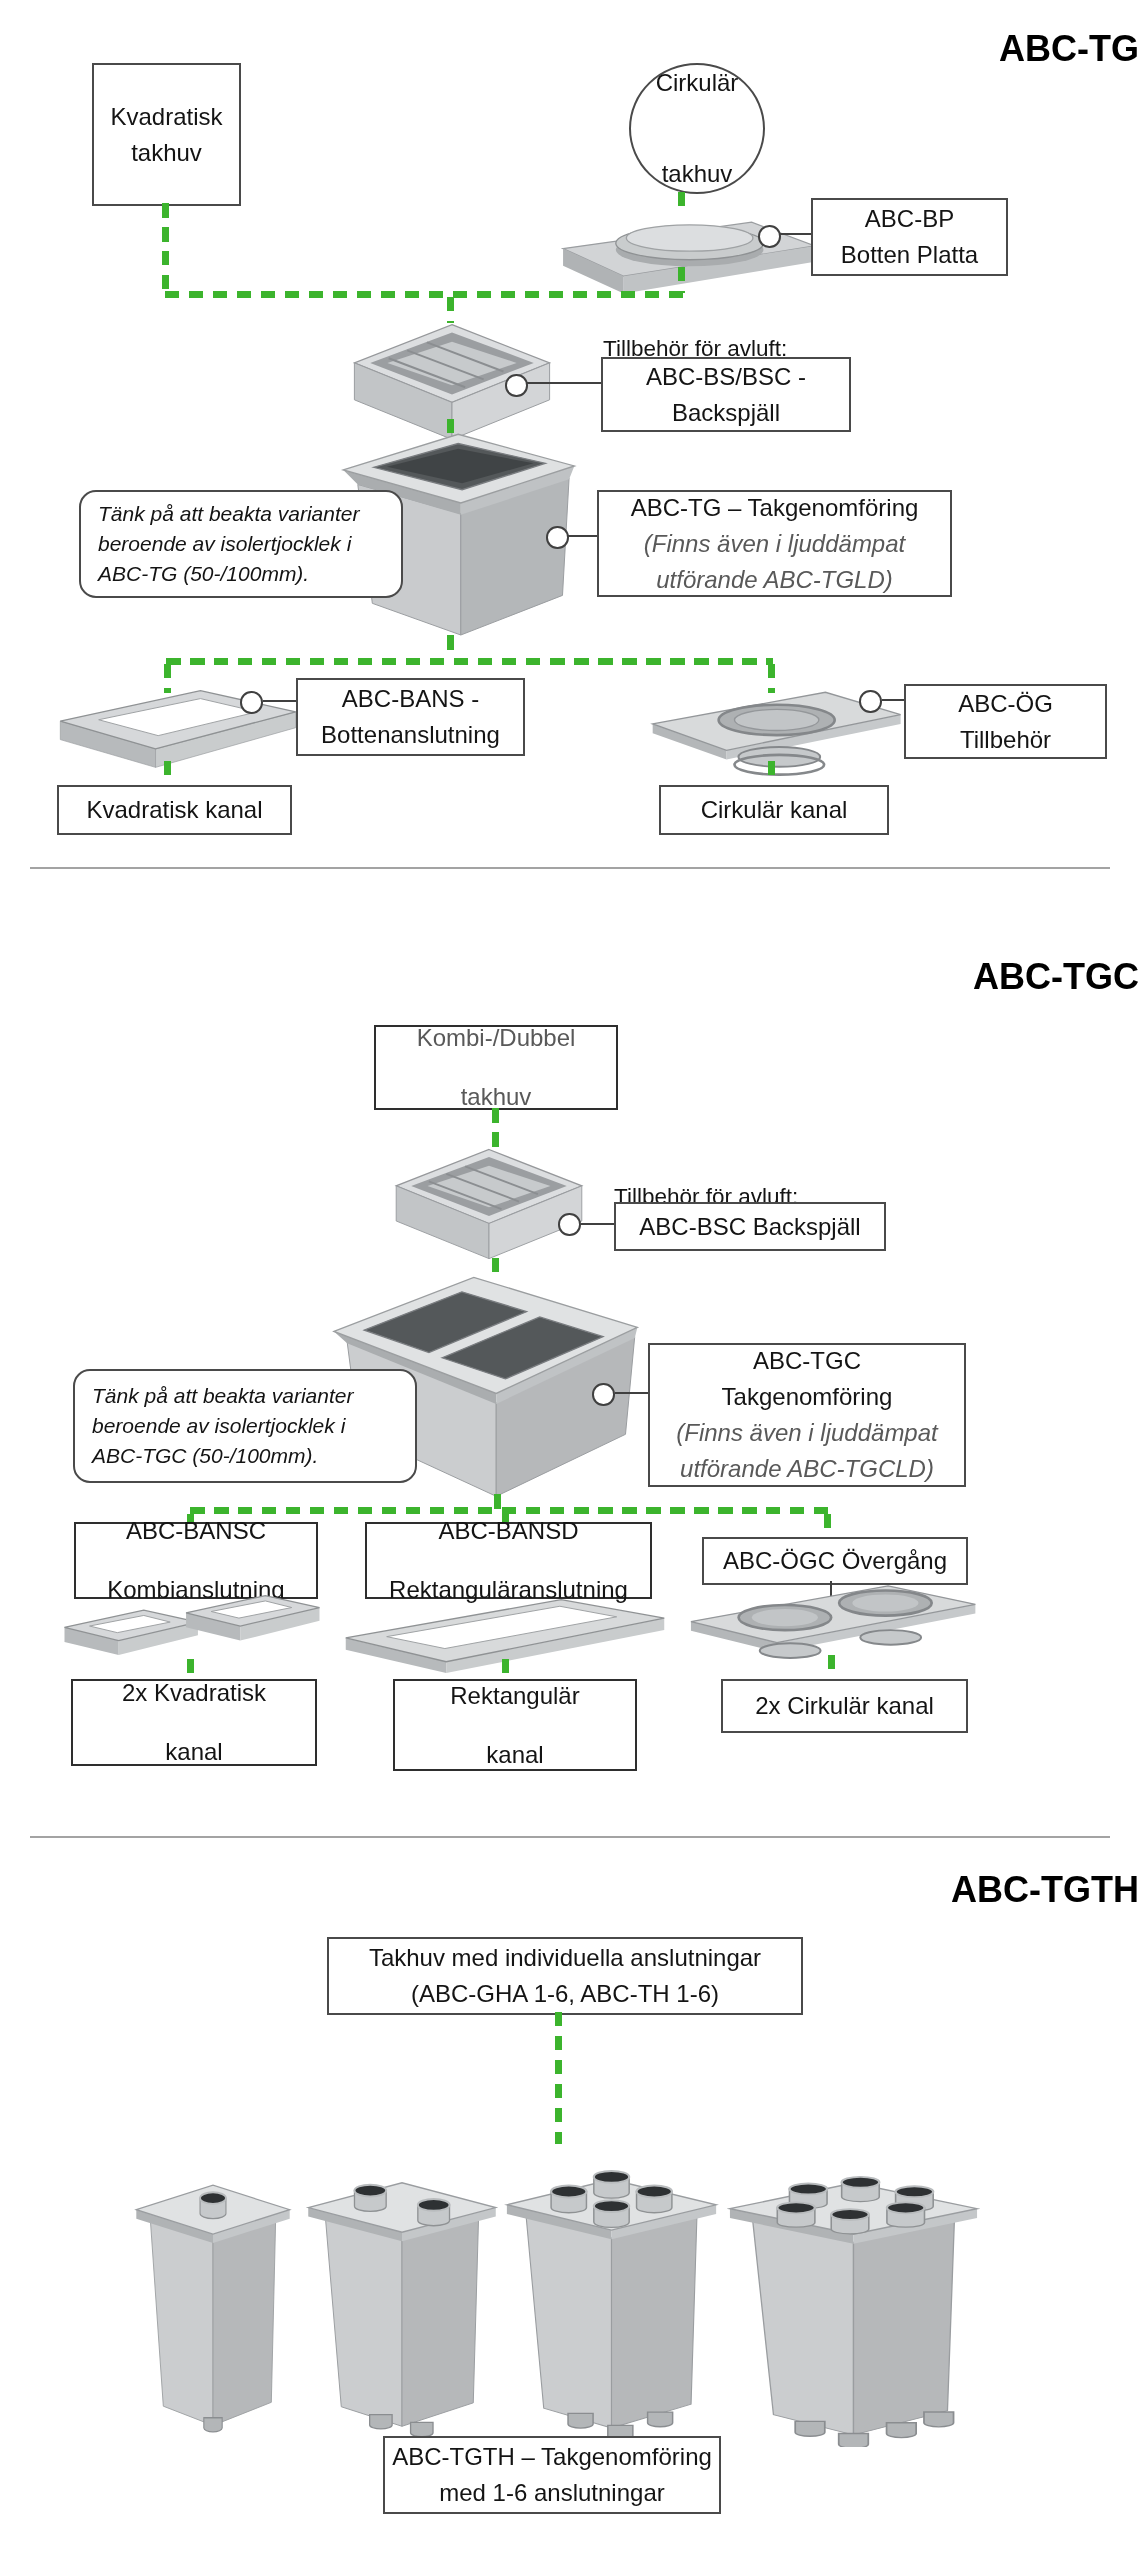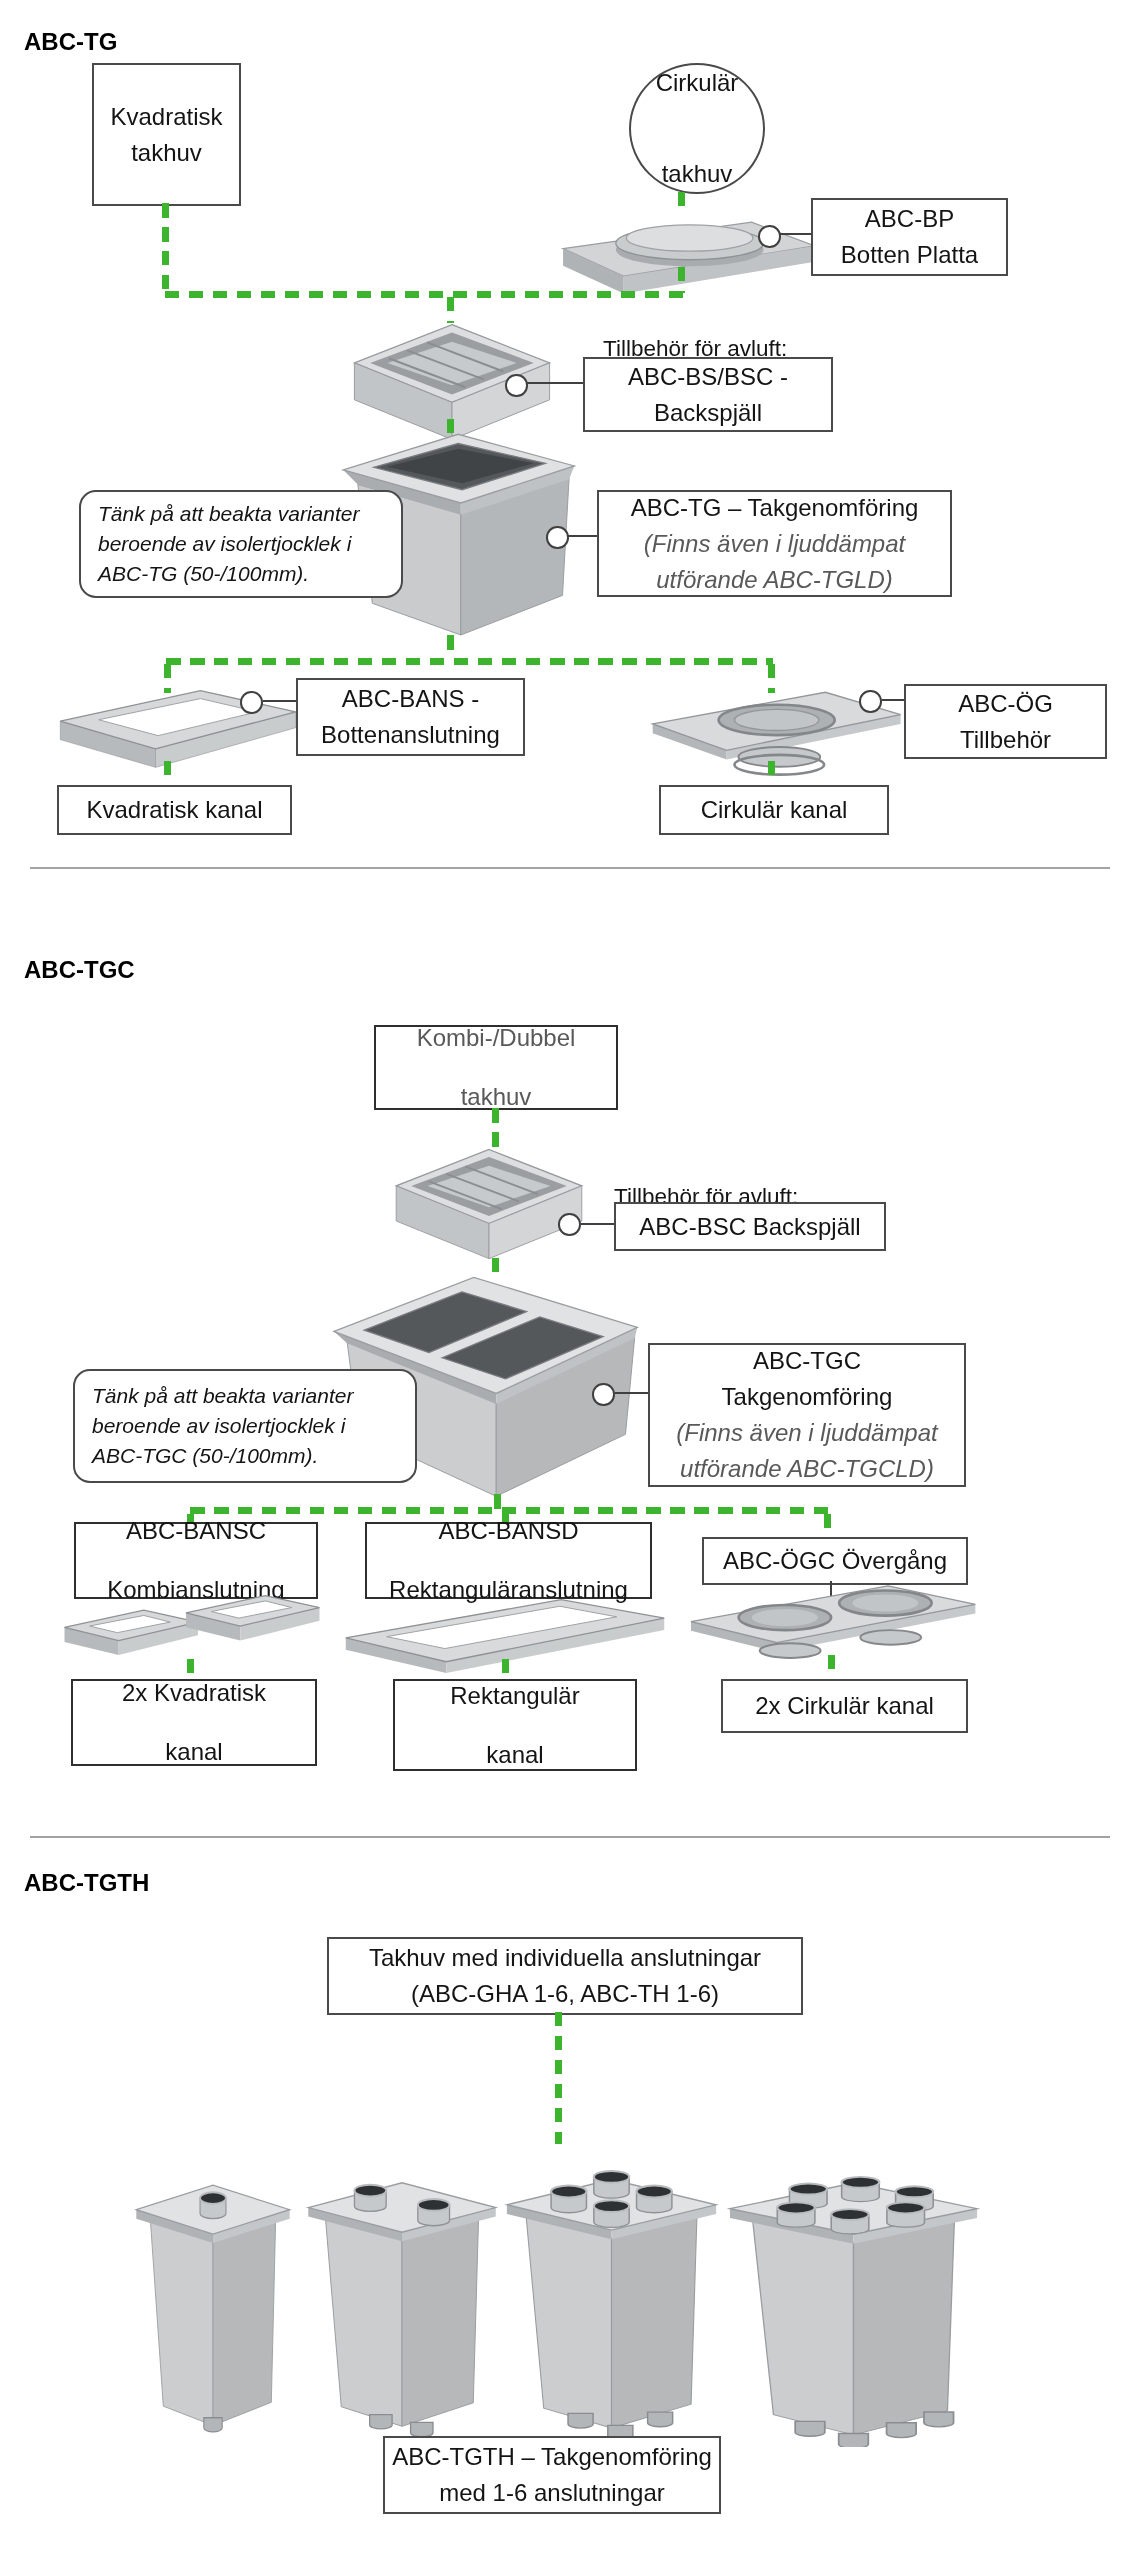--- a/index.html
+++ b/index.html
@@ -1,18 +1,18 @@
 <!DOCTYPE html>
 <html style="--green: #3CB42D; --line: #404040; --muted: #595959; --divider: #a3a3a3;font-size:10.6px"><head>
 <meta charset="utf-8">
 <style>
   html,body{margin:0;padding:0;background:#ffffff;}
   #canvas{position:relative;width:1139px;height:2576px;background:#fff;overflow:hidden;
           font-family:"Liberation Sans", sans-serif;color:#111;}
-  .h-title{position:absolute;left:0;right:0;text-align:left;font-size:24px;font-weight:bold;color:#000;margin-left:24px;}
+  .h-title{position:absolute;left:0;right:0;text-align:right;font-size:36px;font-weight:bold;color:#000;margin-left:24px;}
   .box{position:absolute;border:2px solid #4a4a4a;background:#fff;display:flex;flex-direction:column;
        justify-content:center;align-items:center;text-align:center;font-size:24px;line-height:1.5;color:#141414;}
   .box div{white-space:nowrap;}
   .box.thick{border-width:2.6px;border-color:#2e2e2e;gap:23px;}
   .ellipse{border-radius:50%;justify-content:space-between;}
   .note{border-radius:17px;font-style:italic;font-size:21px;line-height:1.44;align-items:flex-start;
         text-align:left;padding:6.6px 17px;border-width:2px;}
   .sub{color:var(--muted,#595959);font-style:italic;}
   .muted-text{color:var(--muted,#595959);}
   .caption{position:absolute;font-size:22.5px;color:#141414;white-space:nowrap;margin-top:8px;}
@@ -90,21 +90,21 @@
   <div class="gv" style="left:678px;top:267px;height:26.4px"></div>
   <div class="gh" style="left:165px;top:291px;width:519px"></div>
   <div class="gv" style="left:447px;top:297px;height:26.4px"></div>
 
   <svg class="img" style="left:353px;top:322px" width="198" height="122" viewBox="0 0 300 185">
     <use href="#pan"></use>
   </svg>
   <div class="caption" style="left:603px;top:328px">Tillbehör för avluft:</div>
   <div class="ccirc" style="left:505px;top:374px"></div>
   <div class="cline" style="left:527px;top:382px;width:76px"></div>
-  <div class="box" style="left:583px;top:357px;width:246px;height:71px">
+  <div class="box" style="left:601px;top:357px;width:246px;height:71px">
     <div>ABC-BS/BSC -</div>
     <div>Backspjäll</div>
   </div>
 
   <div class="gv" style="left:447px;top:419px;height:29px"></div>
 
   <svg class="img" style="left:338px;top:429px" width="241" height="208" viewBox="0 0 365 315">
     <polygon points="30,84 186,128 186,312 52,264" fill="#c9cbcd" stroke="#9a9da0" stroke-width="1.5"></polygon>
     <polygon points="186,128 350,74 340,252 186,312" fill="#b4b7b9" stroke="#9a9da0" stroke-width="1.5"></polygon>
     <polygon points="8,62 186,112 186,130 30,84" fill="#aaadaf"></polygon>

